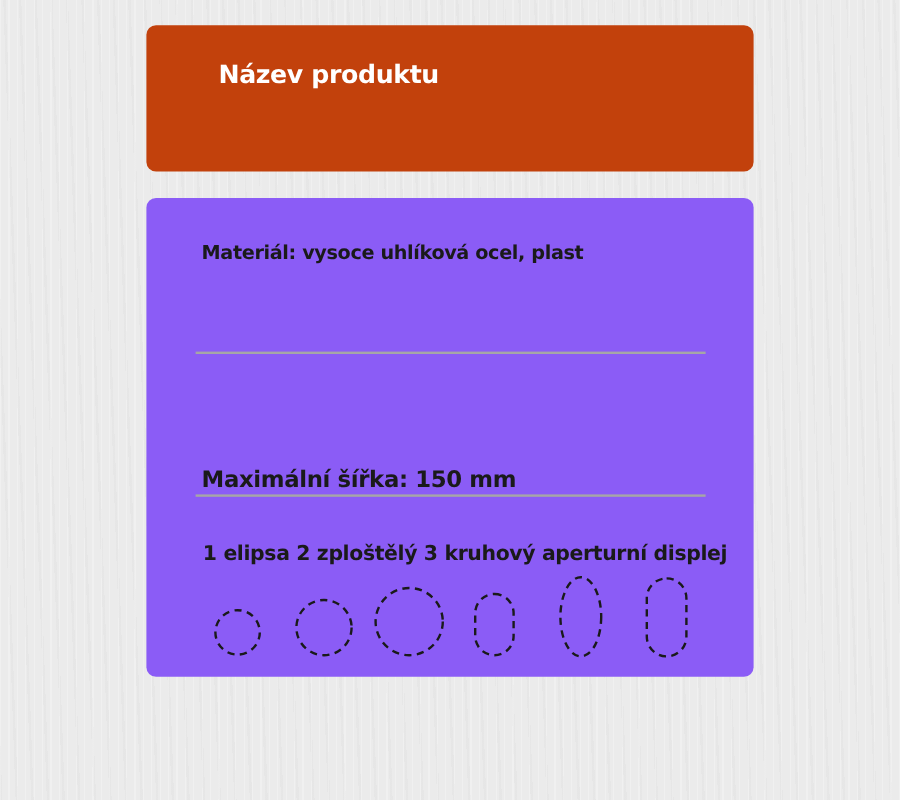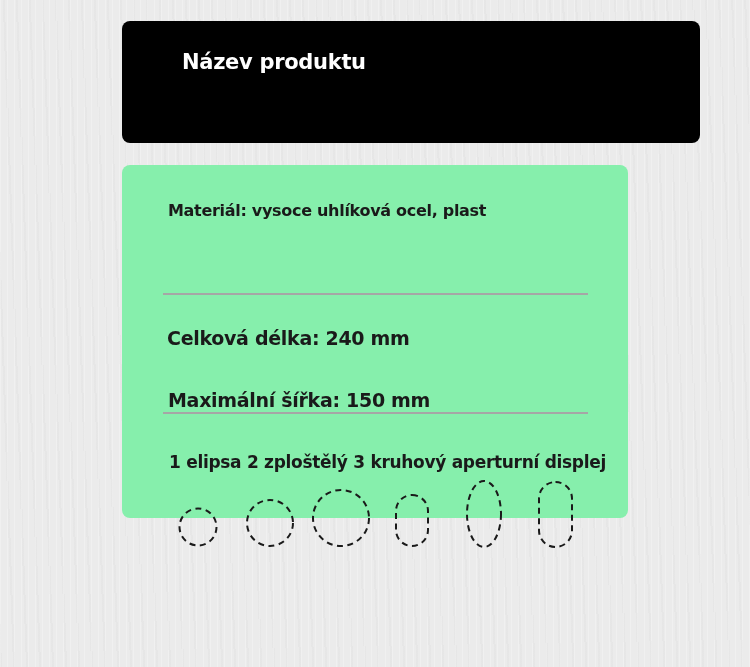--- a/index.html
+++ b/index.html
@@ -5,34 +5,34 @@
   html, body { margin: 0; padding: 0; }
   body {
     width: 750px; height: 667px; overflow: hidden; position: relative;
     background: #ebebeb;
     background-image:
       repeating-linear-gradient(90deg, rgba(255,255,255,0.25) 0 1px, transparent 1px 7px),
       repeating-linear-gradient(88deg, rgba(0,0,0,0.02) 0 2px, transparent 2px 13px);
     font-family: "DejaVu Sans", "Liberation Sans", sans-serif;
   }
   .header-card {
-    position: absolute; left: 122px; top: 21px; width: 578px; height: 122px;
-    background: #000000; border-radius: 8px;
+    position: absolute; left: 122px; top: 21px; width: 506px; height: 122px;
+    background: #c2410c; border-radius: 8px;
   }
   .header-title {
     position: absolute; left: 60px; top: 29px;
     color: #ffffff; font-weight: bold; font-size: 21px; letter-spacing: -0.3px;
   }
   .header-subtitle {
     position: absolute; left: 55px; top: 70px;
     color: #ffffff; font-weight: bold; font-size: 19px; letter-spacing: -0.4px; white-space: nowrap;
   }
   .spec-card {
-    position: absolute; left: 122px; top: 165px; width: 506px; height: 353px;
-    background: #86efac; border-radius: 8px;
+    position: absolute; left: 122px; top: 165px; width: 506px; height: 399px;
+    background: #8b5cf6; border-radius: 8px;
   }
   .spec {
     position: absolute; color: #1a1a1a; font-weight: bold; white-space: nowrap; letter-spacing: -0.3px;
   }
   .spec-material { left: 46px; top: 36px; font-size: 16px; }
   .spec-weight { left: 46px; top: 98px; font-size: 19px; }
   .spec-length { left: 45px; top: 162px; font-size: 19px; }
   .spec-width { left: 46px; top: 224px; font-size: 19px; }
   .divider {
     position: absolute; left: 41px; width: 425px; height: 2px; background: #a6a6a6;
@@ -47,21 +47,20 @@
 </head>
 <body>
 
 <div class="header-card">
   <div class="header-title">Název produktu</div>
 </div>
 
 <div class="spec-card">
   <div class="spec spec-material">Materiál: vysoce uhlíková ocel, plast</div>
   <div class="divider divider-1"></div>
-  <div class="spec spec-length">Celková délka: 240 mm</div>
   <div class="spec spec-width">Maximální šířka: 150 mm</div>
   <div class="divider divider-2"></div>
   <div class="spec spec-shapes-label">1 elipsa 2 zploštělý 3 kruhový aperturní displej</div>
 
   <svg class="shapes" viewBox="0 0 506 421" width="506" height="421">
     <g fill="none" stroke="#1a1a1a" stroke-width="2" stroke-dasharray="6 4.5">
       <circle cx="76" cy="362" r="18.5"></circle>
       <circle cx="148" cy="358" r="23"></circle>
       <circle cx="219" cy="353" r="28"></circle>
       <rect x="274" y="330" width="32" height="51" rx="16" ry="16"></rect>

